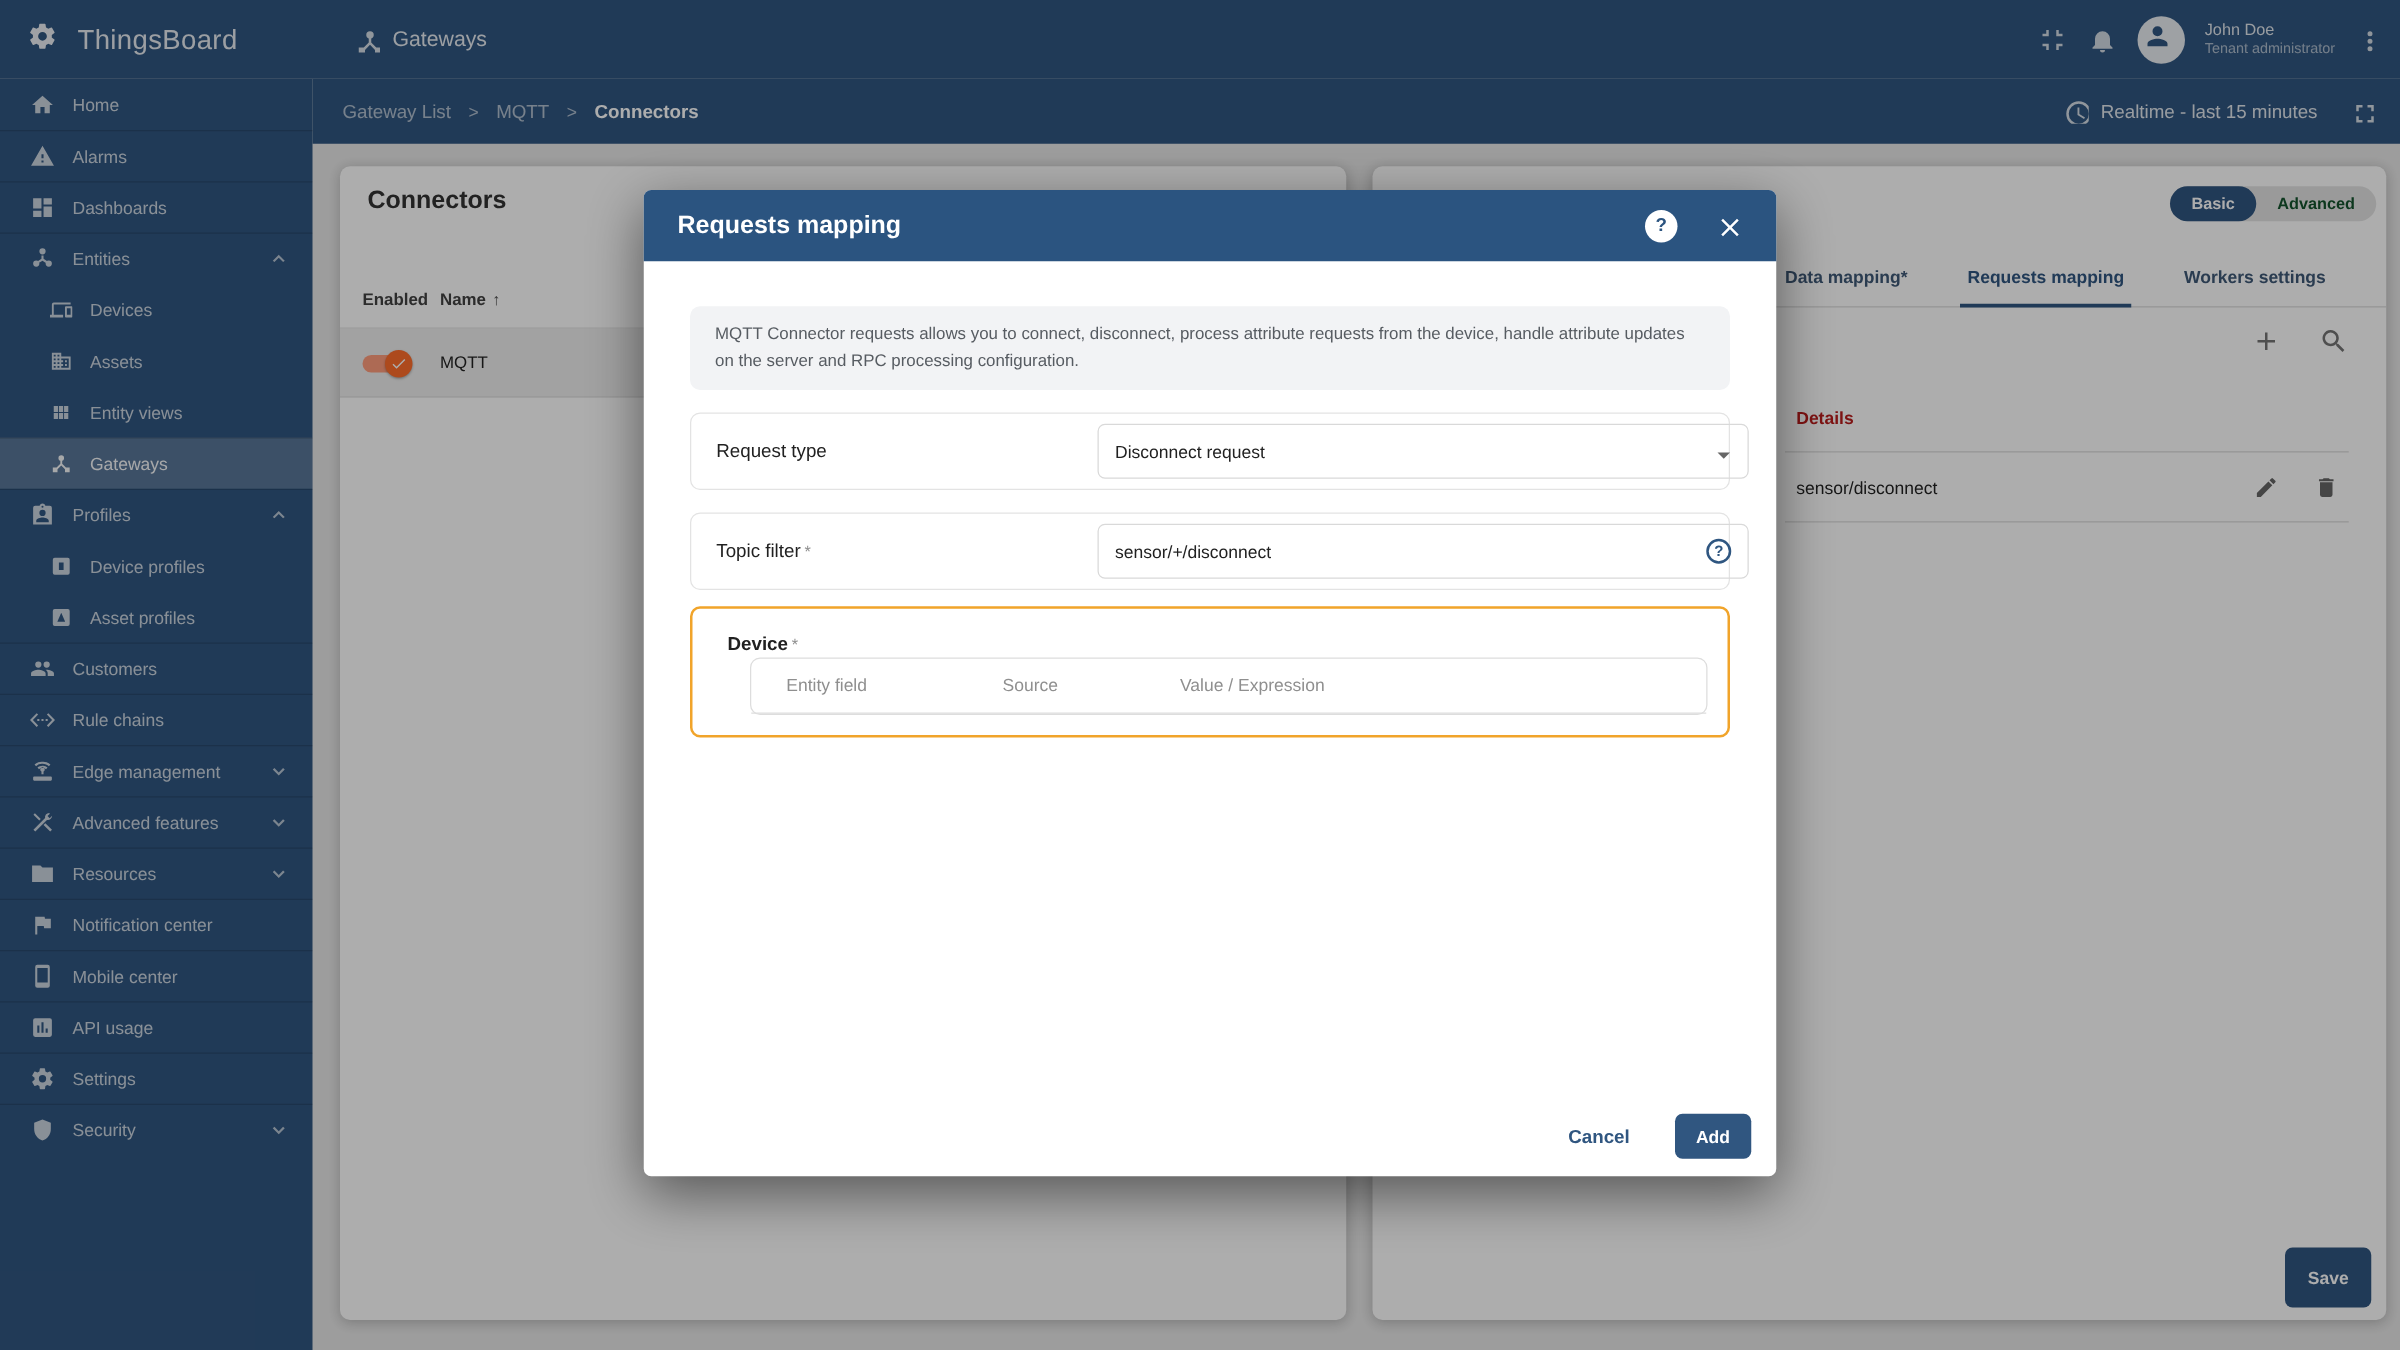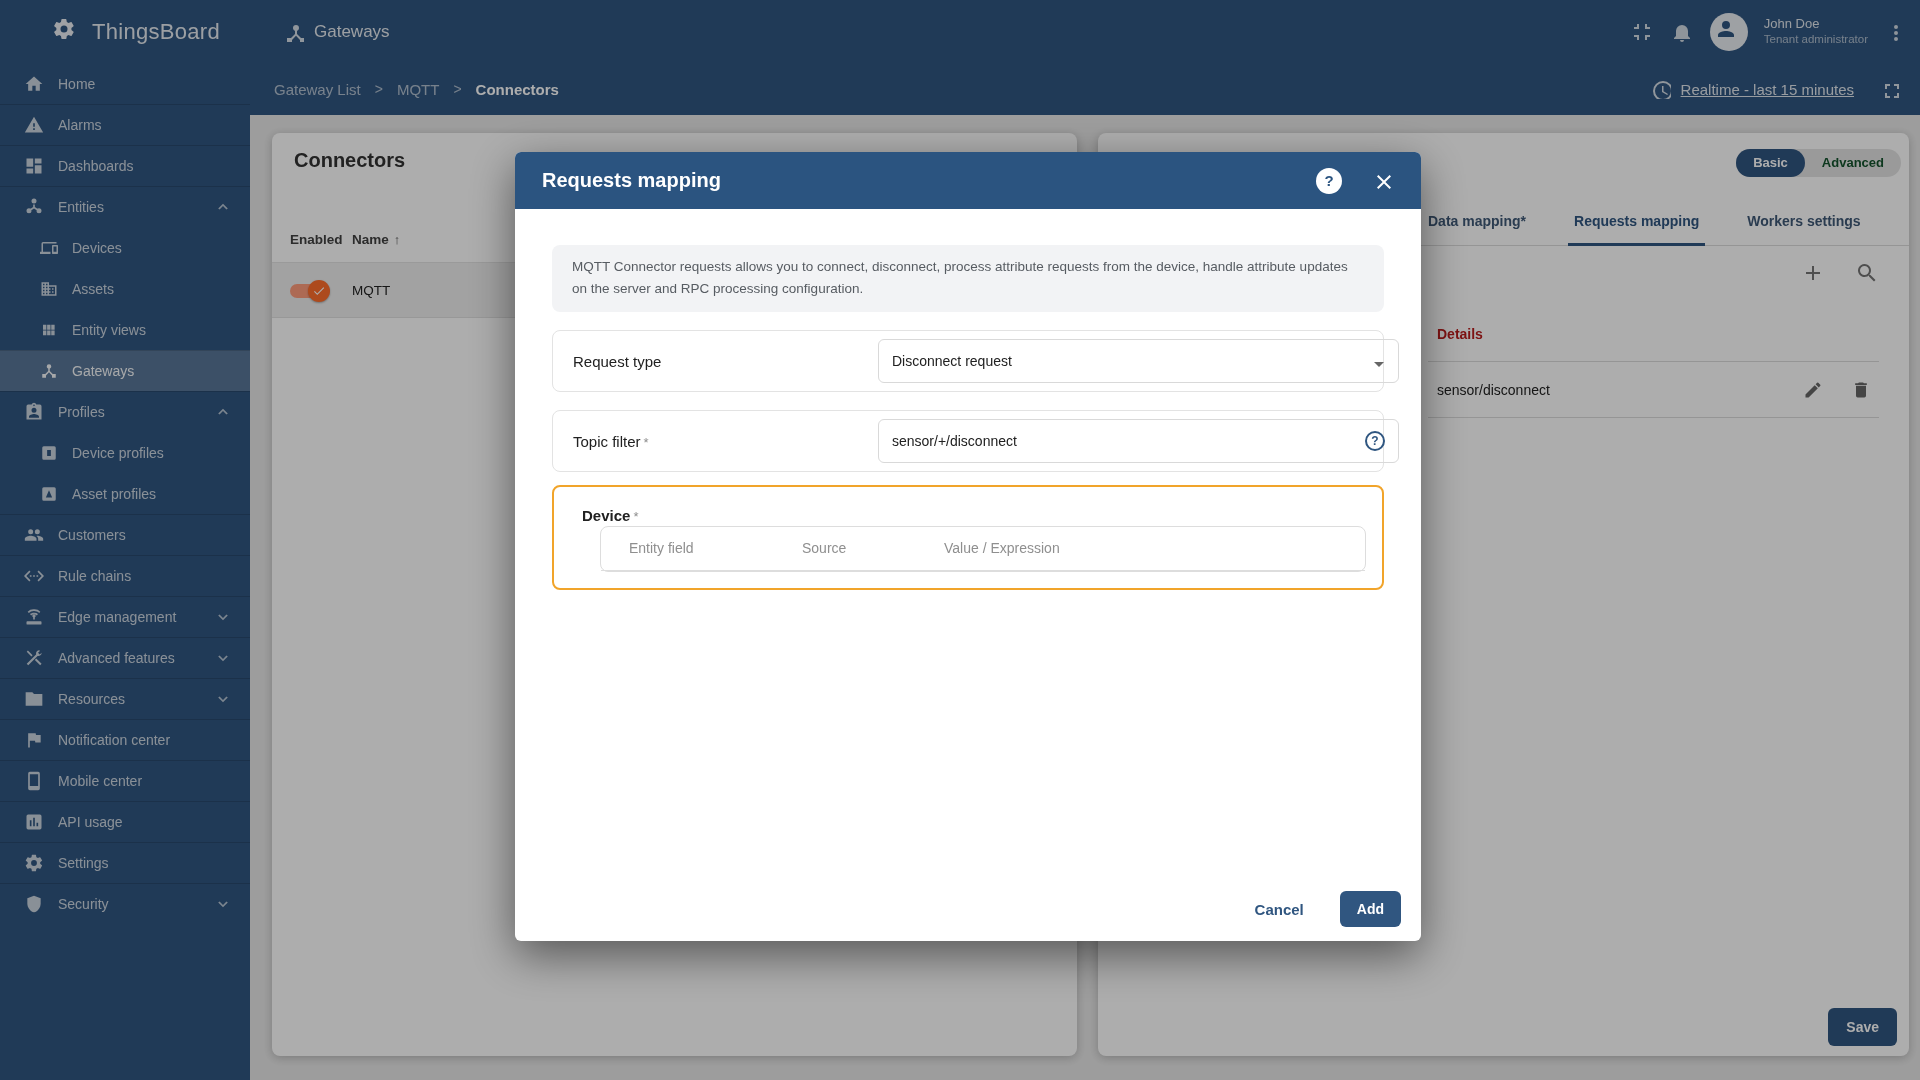--- a/index.html
+++ b/index.html
@@ -7,21 +7,21 @@
   body {
     width:1920px; height:1080px; overflow:hidden;
     font-family:"Liberation Sans", sans-serif;
     background:#e8e8e8;
   }
   svg { display:block; }
 
   
   .hdr { position:fixed; top:0; left:0; right:0; height:63px; background:#305680;
          display:flex; align-items:center; z-index:10; }
-  .brand { width:250px; display:flex; align-items:center; gap:10px; padding-left:22px;justify-content:center; }
+  .brand { width:250px; display:flex; align-items:center; gap:10px; padding-left:22px; }
   .brand-txt { font-size:22px; color:rgba(255,255,255,.88); letter-spacing:.3px; }
   .brand .ic { color:rgba(255,255,255,.9); }
   .pgtitle { display:flex; align-items:center; gap:10px; margin-left:34px;
              color:rgba(255,255,255,.88); font-size:17px; font-weight:500; }
   .pgtitle .ic { color:rgba(255,255,255,.8); }
   .hdr-right { position:absolute; right:14px; display:flex; align-items:center; gap:16px; }
   .hdr-right .ic { color:rgba(255,255,255,.78); cursor:pointer; }
   .avatar { width:38px; height:38px; border-radius:50%; background:#e9edf2;
             display:flex; align-items:center; justify-content:center; color:#305680; cursor:pointer; }
   .user-block { line-height:1.3; cursor:pointer; }
@@ -30,21 +30,21 @@
 
   
   .crumbbar { position:fixed; top:63px; left:250px; right:0; height:52px; background:#305680;
               display:flex; align-items:center; padding:0 20px 0 24px; z-index:10; }
   .crumb { font-size:15px; color:rgba(255,255,255,.62); cursor:pointer; }
   .crumb.active { color:#fff; font-weight:700; cursor:default; }
   .crumb-sep { margin:0 14px; color:rgba(255,255,255,.62); font-size:14px; }
   .crumb-right { margin-left:auto; display:flex; align-items:center; gap:12px;
                  color:rgba(255,255,255,.85); font-size:15px; }
   .crumb-right .ic { color:rgba(255,255,255,.8); }
-  .timerange { display:flex; align-items:center; gap:10px; cursor:pointer;text-decoration:underline; }
+  .timerange { display:flex; align-items:center; gap:10px; cursor:pointer; }
   .fs-icon { margin-left:14px; cursor:pointer; }
 
   
   .sidebar { position:fixed; top:63px; left:0; width:250px; bottom:0; background:#305680; z-index:10; }
   .side-item { height:41px; display:flex; align-items:center; gap:14px;
                padding:0 18px 0 24px; color:rgba(255,255,255,.75); font-size:14px; cursor:pointer; }
   .side-item.sub { padding-left:40px; }
   .side-item.divided { border-top:1px solid rgba(0,0,0,.14); }
   .side-item.active { background:rgba(255,255,255,.2); color:rgba(255,255,255,.95); }
   .side-item .lbl { flex:1; white-space:nowrap; }
@@ -86,21 +86,21 @@
   .tab.active { color:#305680; }
   .tab.active::after { content:""; position:absolute; left:-6px; right:-6px; bottom:0; height:3px; background:#305680; }
   .panel-icons { position:absolute; top:128px; right:30px; display:flex; gap:30px; color:#757575; }
   .panel-icons .ic { cursor:pointer; }
   .details-head { position:absolute; left:339px; top:193px; font-size:14px; font-weight:700; color:#b91c1c; }
   .details-div { position:absolute; left:330px; right:30px; top:228px; border-top:1px solid #dcdcdc; }
   .details-rows { position:absolute; left:330px; right:30px; top:229px; }
   .details-row { height:56px; border-bottom:1px solid #dcdcdc; display:flex; align-items:center; }
   .details-row .val { font-size:14px; color:#222; padding-left:9px; flex:1; }
   .row-actions { display:flex; gap:28px; color:#666; padding-right:8px; }
-  .save-btn { position:absolute; right:12px; bottom:10px; height:38px; padding:0 18px;
+  .save-btn { position:absolute; right:12px; bottom:10px; height:48px; padding:0 18px;
               background:#305680; color:#fff; font-size:14px; font-weight:700; border:none;
               border-radius:6px; font-family:inherit; cursor:pointer; }
 
   
   .backdrop { position:fixed; inset:0; background:rgba(0,0,0,.32); z-index:40; }
   .modal { position:fixed; left:515px; top:152px; width:906px; height:789px; background:#fff;
            border-radius:6px; box-shadow:0 14px 45px rgba(0,0,0,.5); z-index:50; }
   .modal-hdr { height:57px; background:#2b5480; border-radius:6px 6px 0 0;
                display:flex; align-items:center; padding:0 27px; }
   .modal-title { color:#fff; font-size:20px; font-weight:600; flex:1; }

